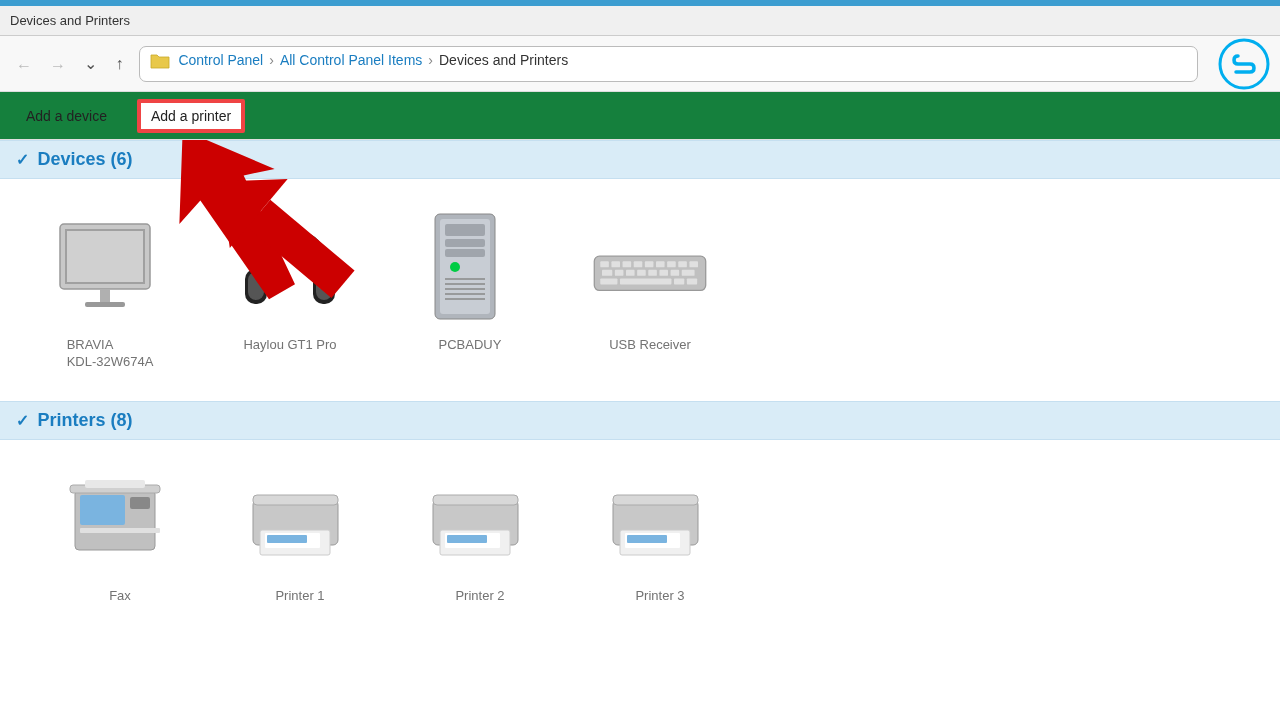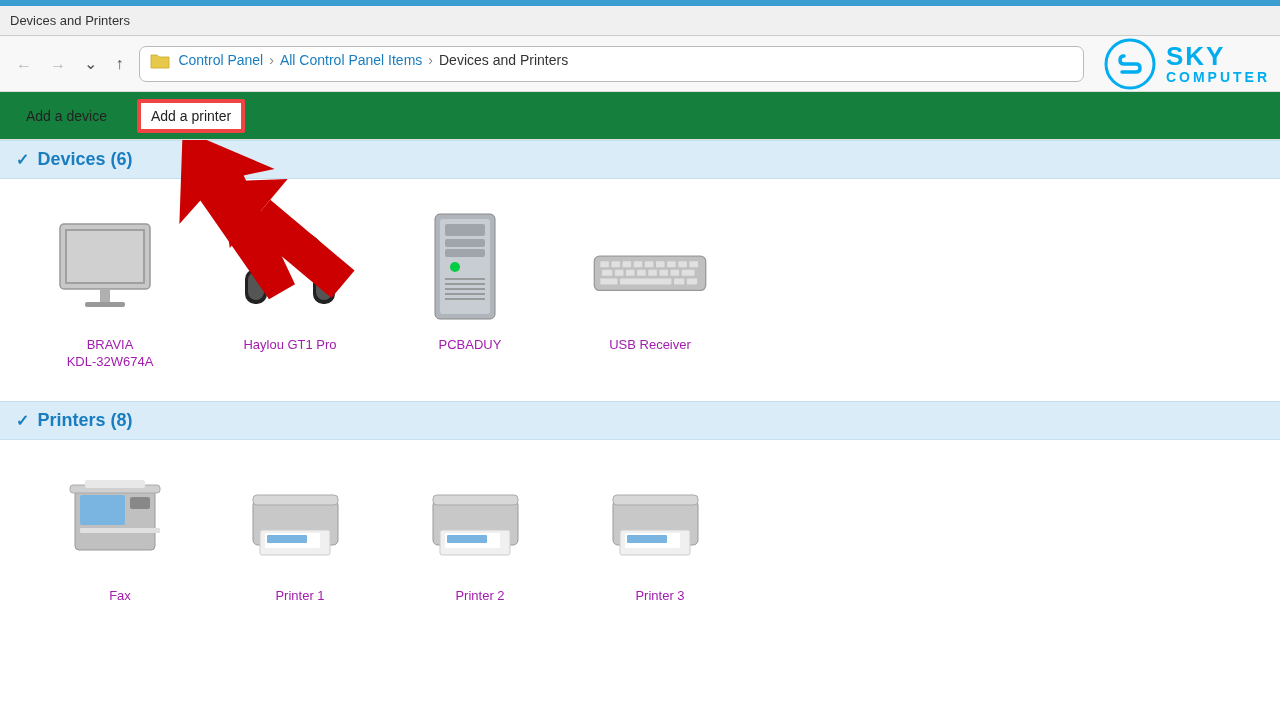--- a/index.html
+++ b/index.html
@@ -165,22 +165,22 @@
       width: 120px;
       height: 120px;
       display: flex;
       align-items: center;
       justify-content: center;
     }
 
     .device-label {
       margin-top: 8px;
       font-size: 13px;
-      text-align: center;
-      color: #a21caf;
+      text-align: left;
+      color: #737373;
       line-height: 1.3;
     }
 
     
     .printers-grid {
       display: flex;
       flex-wrap: wrap;
       padding: 10px 40px;
       gap: 20px;
       background: #fff;
@@ -239,24 +239,20 @@
     <span class="sep">›</span>
     <span style="color:#333;">Devices and Printers</span>
   </div>
 
   <div class="logo-area">
     <svg class="logo-svg" viewBox="0 0 52 52">
 
       <circle cx="26" cy="26" r="24" fill="none" stroke="#00aeef" stroke-width="3"></circle>
       <path d="M20 18 Q16 18 16 22 Q16 26 20 26 L32 26 Q36 26 36 30 Q36 34 32 34 L18 34" stroke="#00aeef" stroke-width="3.5" fill="none" stroke-linecap="round"></path>
     </svg>
-    <div class="logo-text">
-      <span class="logo-sky">SKY</span>
-      <span class="logo-computer">COMPUTER</span>
-    </div>
   </div>
 </div>
 
 <div class="toolbar">
   <button class="toolbar-btn">Add a device</button>
   <button class="toolbar-btn highlighted">Add a printer</button>
 </div>
 
 <div class="main-content">
 

